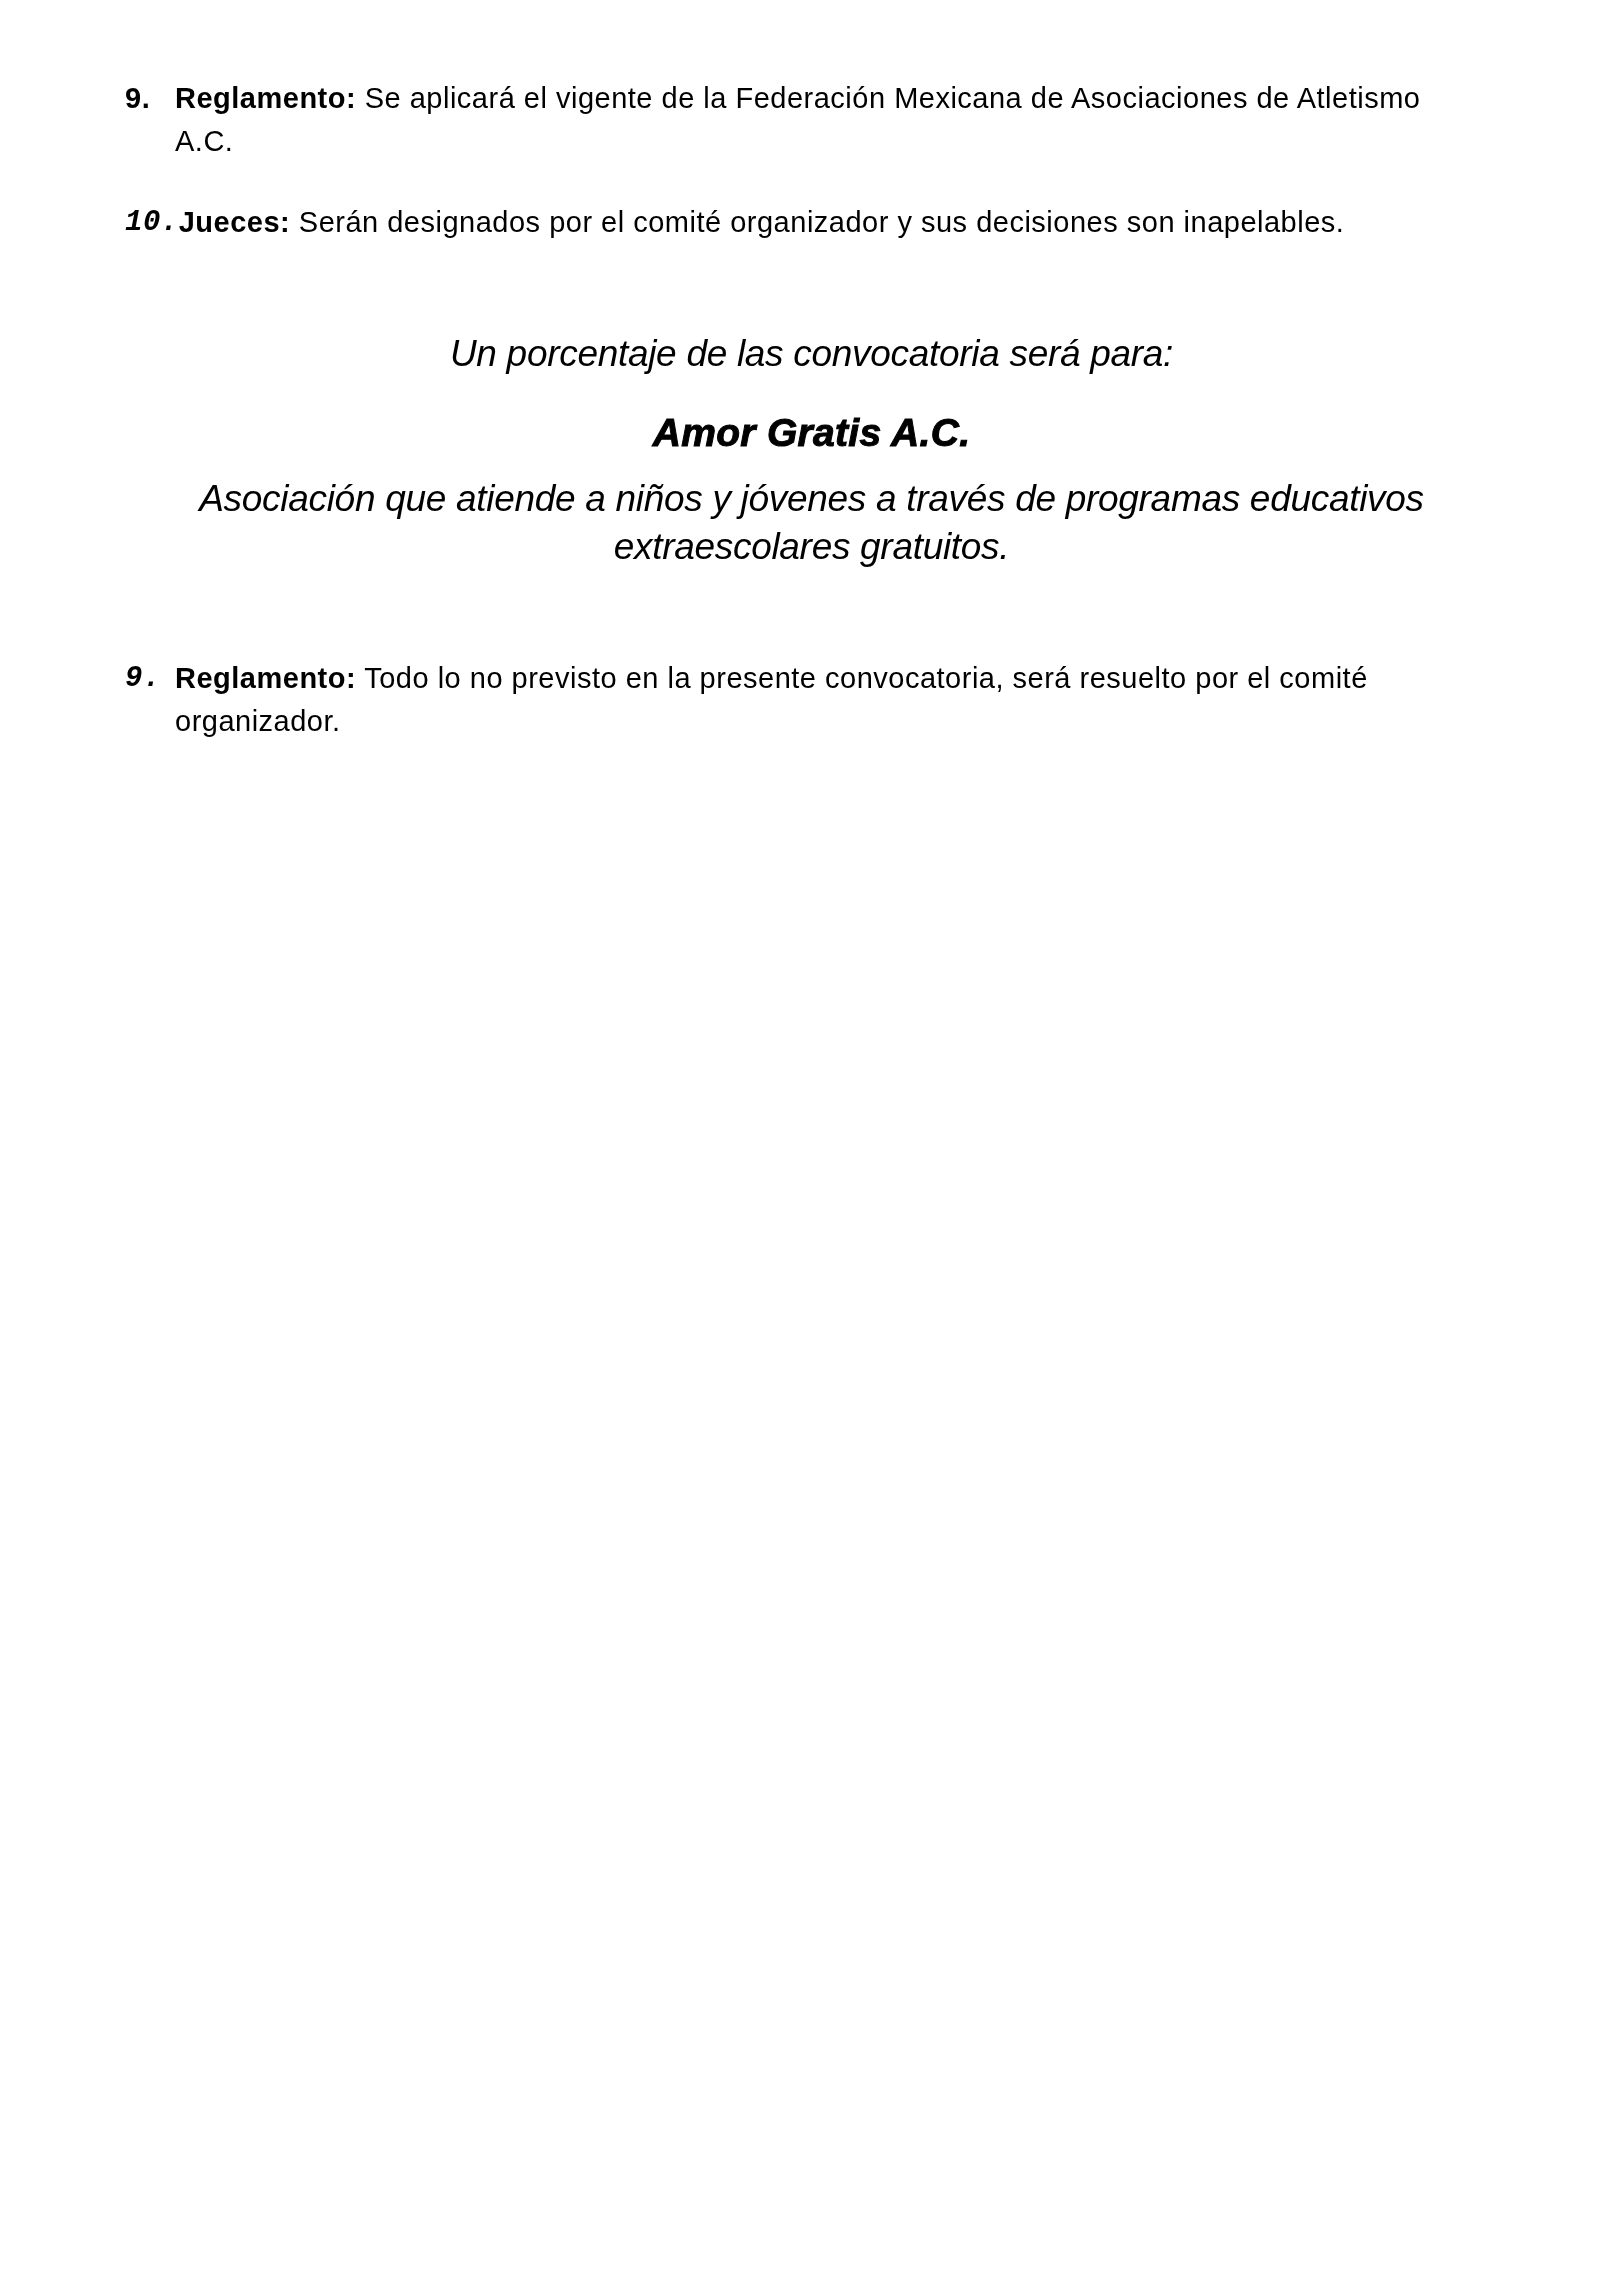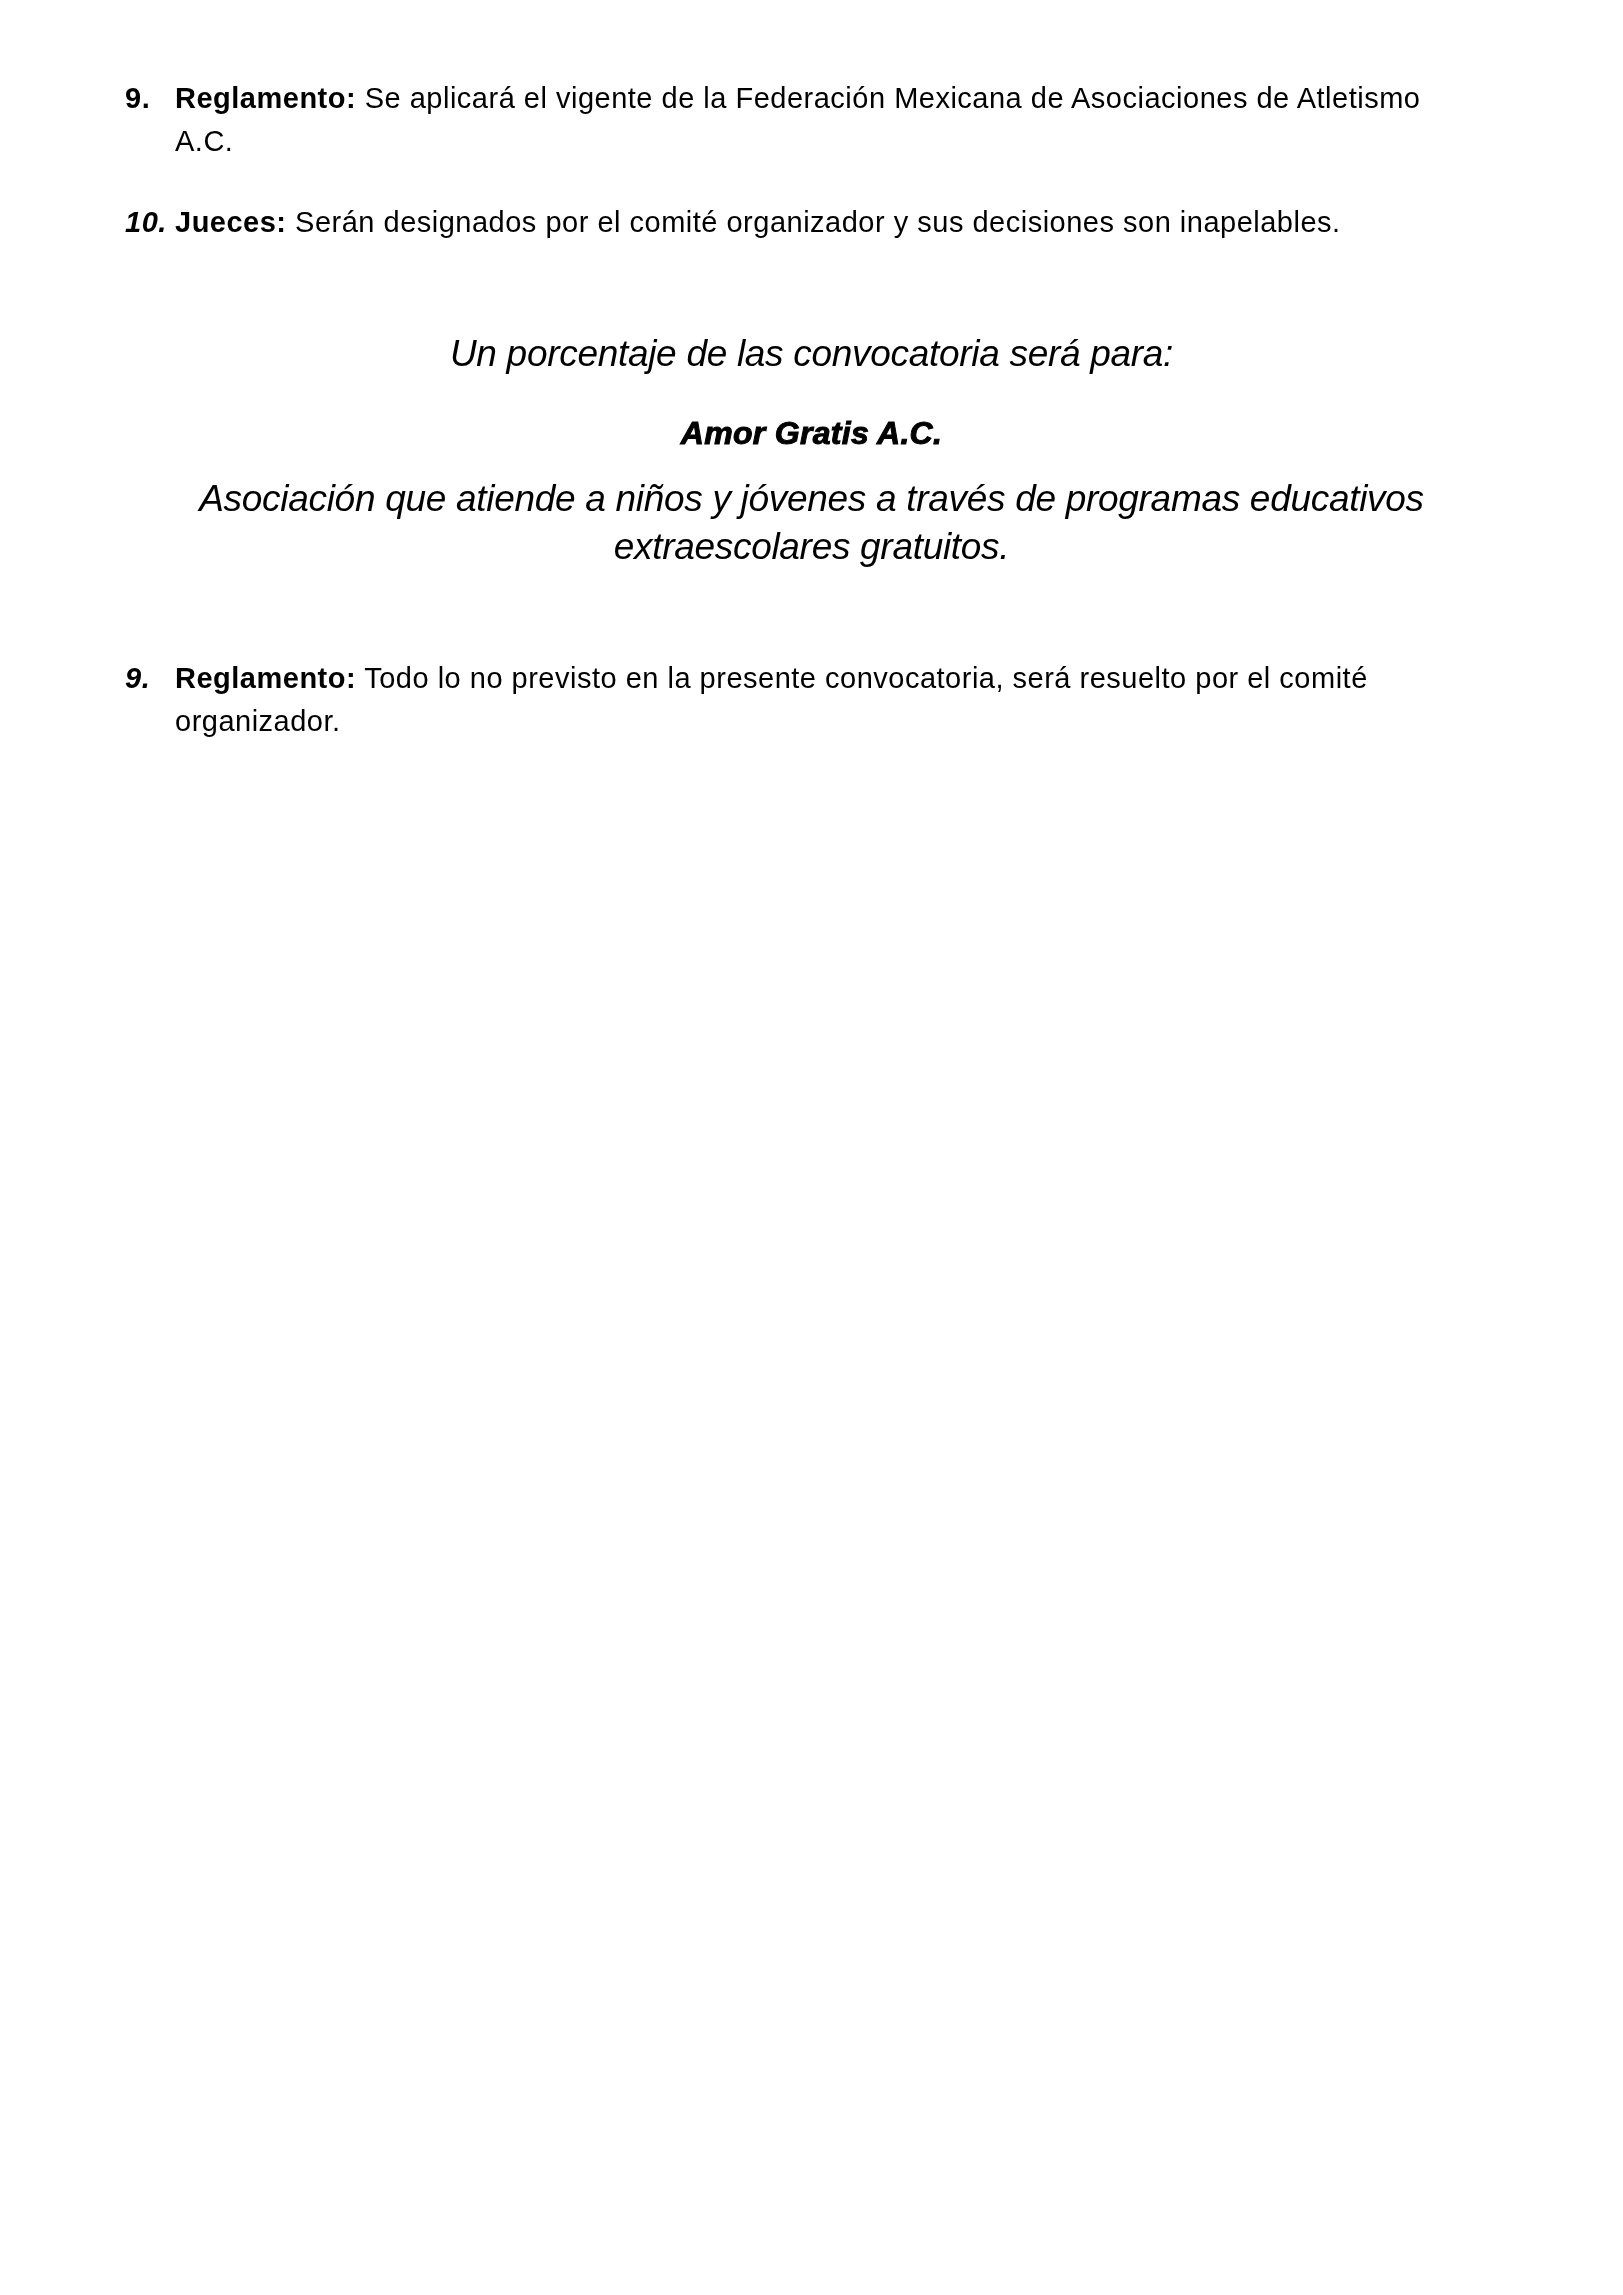--- a/index.html
+++ b/index.html
@@ -25,20 +25,21 @@
     font-size: 29px;
     line-height: 43px;
     letter-spacing: 0.5px;
   }
   .list-num {
     flex: 0 0 50px;
     font-weight: 700;
   }
   .list-num.italic {
     font-style: italic;
+    font-family: Liberation Mono, monospace;
   }
   .list-body {
     flex: 0 1 auto;
     width: 1272px;
     text-align: left;
   }
   .list-label {
     font-weight: 700;
   }
   #item-10 { margin-top: 38px; }
@@ -50,21 +51,21 @@
   }
   .donation-intro {
     margin-top: 86px;
     font-size: 37px;
     line-height: 48px;
     font-style: italic;
     letter-spacing: -0.3px;
   }
   .donation-org {
     margin-top: 29px;
-    font-size: 32px;
+    font-size: 39px;
     line-height: 52px;
     font-style: italic;
     font-weight: 700;
     -webkit-text-stroke: 1px #000000;
     letter-spacing: 0.3px;
   }
   .donation-desc {
     margin-top: 16px;
     font-size: 37px;
     line-height: 48px;

